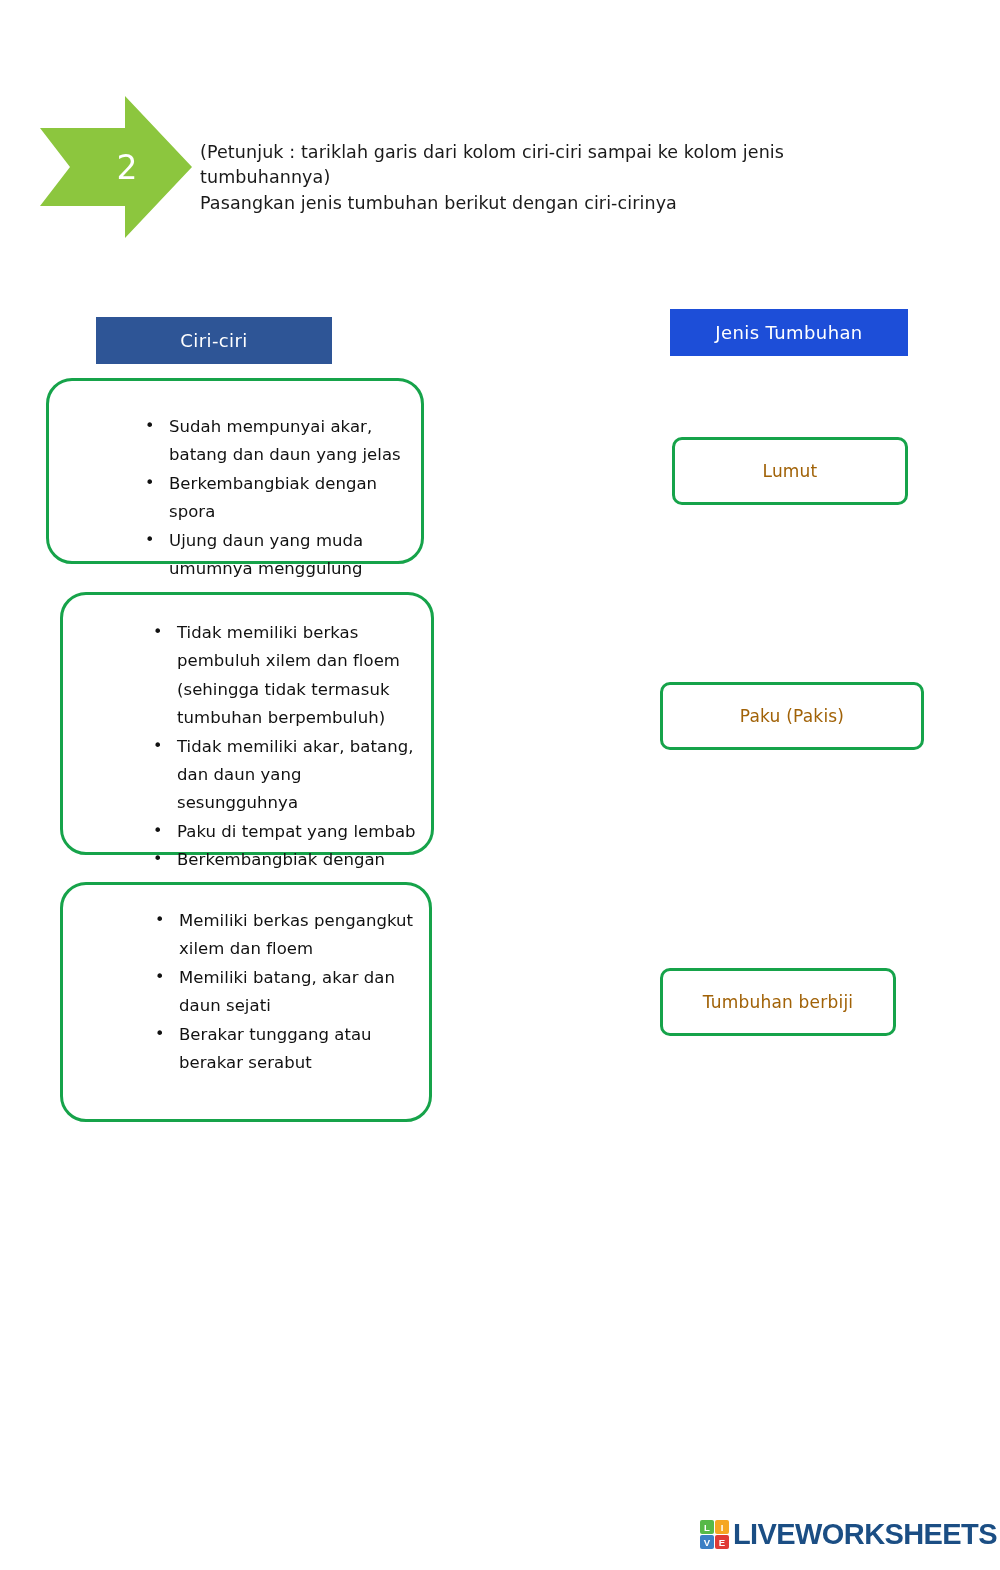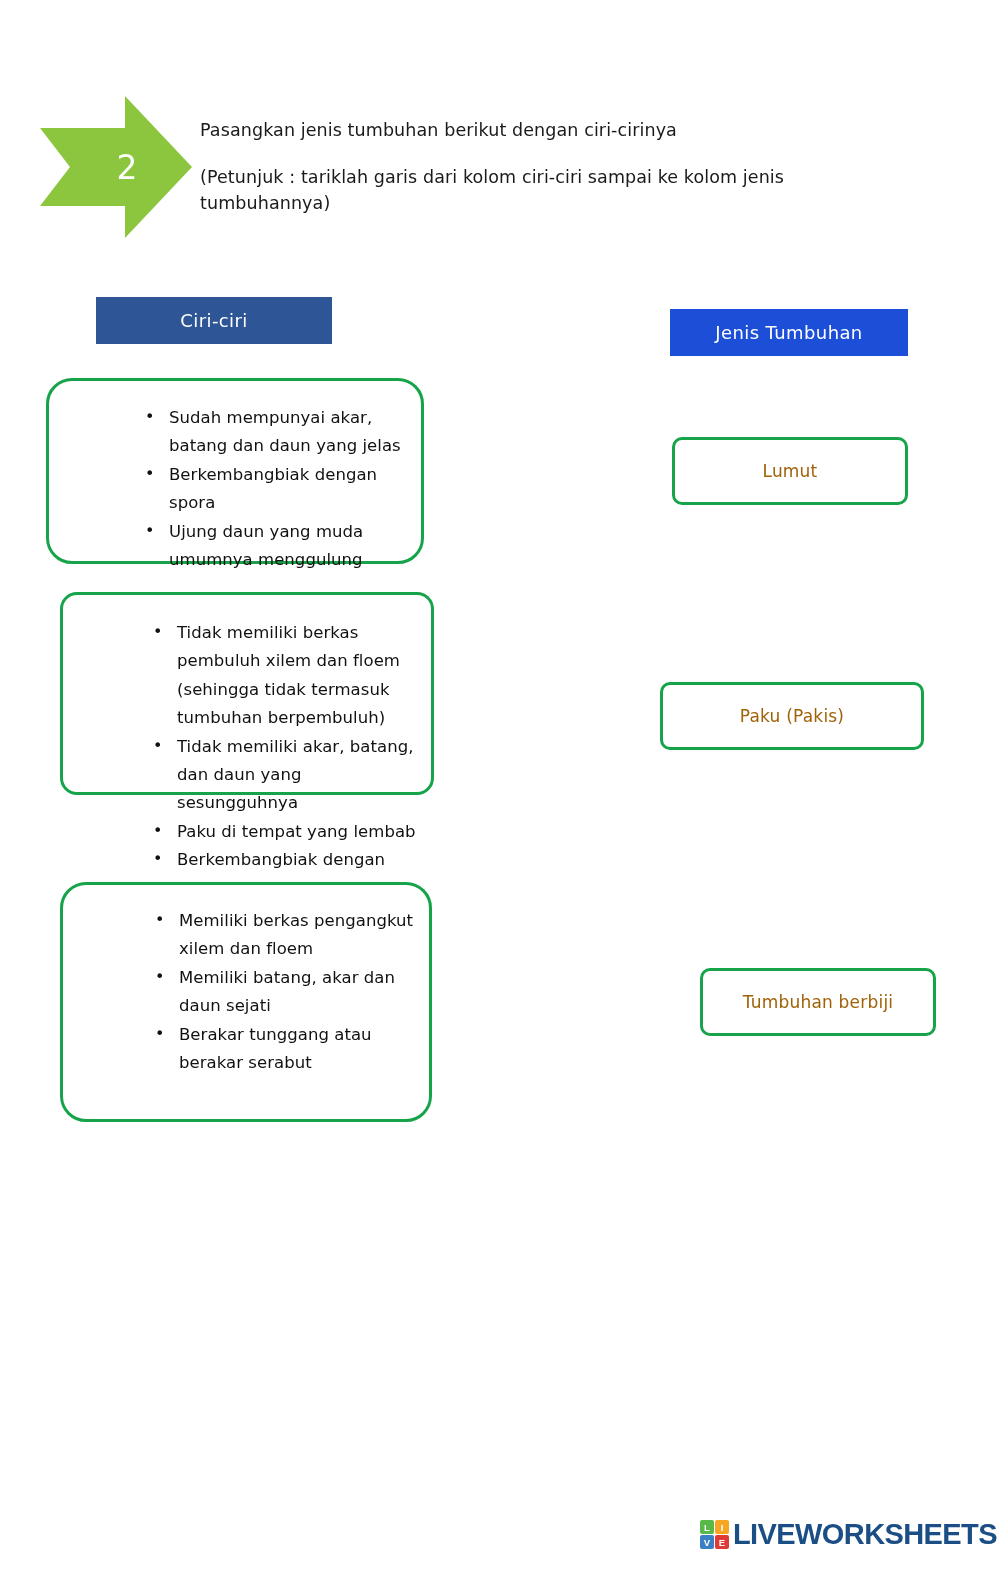--- a/index.html
+++ b/index.html
@@ -65,21 +65,21 @@
     position: absolute;
     background: #2e5596;
     color: #ffffff;
     font-size: 18px;
     display: flex;
     align-items: center;
     justify-content: center;
     letter-spacing: 0.4px;
   }
   #hdr-ciri {
-    left: 96px; top: 297px;
+    left: 96px; top: 317px;
     width: 236px; height: 47px;
   }
   #hdr-jenis {
     left: 670px; top: 309px;
     width: 238px; height: 47px;
   }
 
   
   .gbox {
     position: absolute;
@@ -107,23 +107,23 @@
     content: "\2022";
     position: absolute;
     left: 10px;
     top: -1px;
     font-size: 16px;
     color: #111111;
   }
 
   
   #trait-box-1 { left: 46px;  top: 378px;  width: 378px; height: 186px; }
-  #trait-box-1 .trait-list { padding: 23px 16px 0 86px; }
-
-  #trait-box-2 { left: 60px;  top: 592px;  width: 374px; height: 203px; border-radius: 17px; }
+  #trait-box-1 .trait-list { padding: 32px 16px 0 86px; }
+
+  #trait-box-2 { left: 60px;  top: 592px;  width: 374px; height: 263px; }
   #trait-box-2 .trait-list { padding: 24px 12px 0 80px; }
 
   #trait-box-3 { left: 60px;  top: 882px;  width: 372px; height: 240px; }
   #trait-box-3 .trait-list { padding: 22px 12px 0 82px; }
 
   
   .answer-box {
     display: flex;
     align-items: center;
     justify-content: center;
@@ -177,22 +177,22 @@
 <div class="task-header">
 
   <div class="arrow-badge">
     <svg viewBox="0 0 152 142" xmlns="http://www.w3.org/2000/svg">
       <polygon points="85,0 152,71 85,142 85,110 0,110 30,71 0,32 85,32" fill="#8cc63e"></polygon>
     </svg>
     <div class="arrow-number">2</div>
   </div>
 
   <div class="task-text">
+    <div class="task-line second">(Petunjuk : tariklah garis dari kolom ciri-ciri sampai ke kolom jenis tumbuhannya)</div>
     <div class="task-line">Pasangkan jenis tumbuhan berikut dengan ciri-cirinya</div>
-    <div class="task-line second">(Petunjuk : tariklah garis dari kolom ciri-ciri sampai ke kolom jenis tumbuhannya)</div>
   </div>
 
 </div>
 
 <div class="col-header" id="hdr-ciri" style="background: rgb(46, 85, 150);">Ciri-ciri</div>
 
 <div class="col-header" id="hdr-jenis" style="background: #1d4ed8;">Jenis Tumbuhan</div>
 
 <div class="gbox trait-box" id="trait-box-1" style="border-color: rgb(22, 163, 74);">
   <ul class="trait-list">
@@ -216,21 +216,21 @@
     <li>Memiliki berkas pengangkut xilem dan floem</li>
     <li>Memiliki batang, akar dan daun sejati</li>
     <li>Berakar tunggang atau berakar serabut</li>
   </ul>
 </div>
 
 <div class="gbox answer-box" id="answer-box-1" style="border-color: rgb(22, 163, 74);">Lumut</div>
 
 <div class="gbox answer-box" id="answer-box-2" style="border-color: rgb(22, 163, 74);">Paku (Pakis)</div>
 
-<div class="gbox answer-box" id="answer-box-3" style="border-color: rgb(22, 163, 74); margin-left: 40px;">Tumbuhan berbiji</div>
+<div class="gbox answer-box" id="answer-box-3" style="border-color: rgb(22, 163, 74);">Tumbuhan berbiji</div>
 
 <div class="footer-logo">
   <div class="logo-mark">
     <div class="logo-cell" id="logo-cell-0" style="background: rgb(87, 185, 71);">L</div>
     <div class="logo-cell" id="logo-cell-1" style="background: rgb(245, 166, 35);">I</div>
     <div class="logo-cell" id="logo-cell-2" style="background: rgb(59, 127, 196);">V</div>
     <div class="logo-cell" id="logo-cell-3" style="background: rgb(224, 58, 53);">E</div>
   </div>
   <div class="logo-text" style="color: rgb(27, 78, 132);">LIVEWORKSHEETS</div>
 </div>

